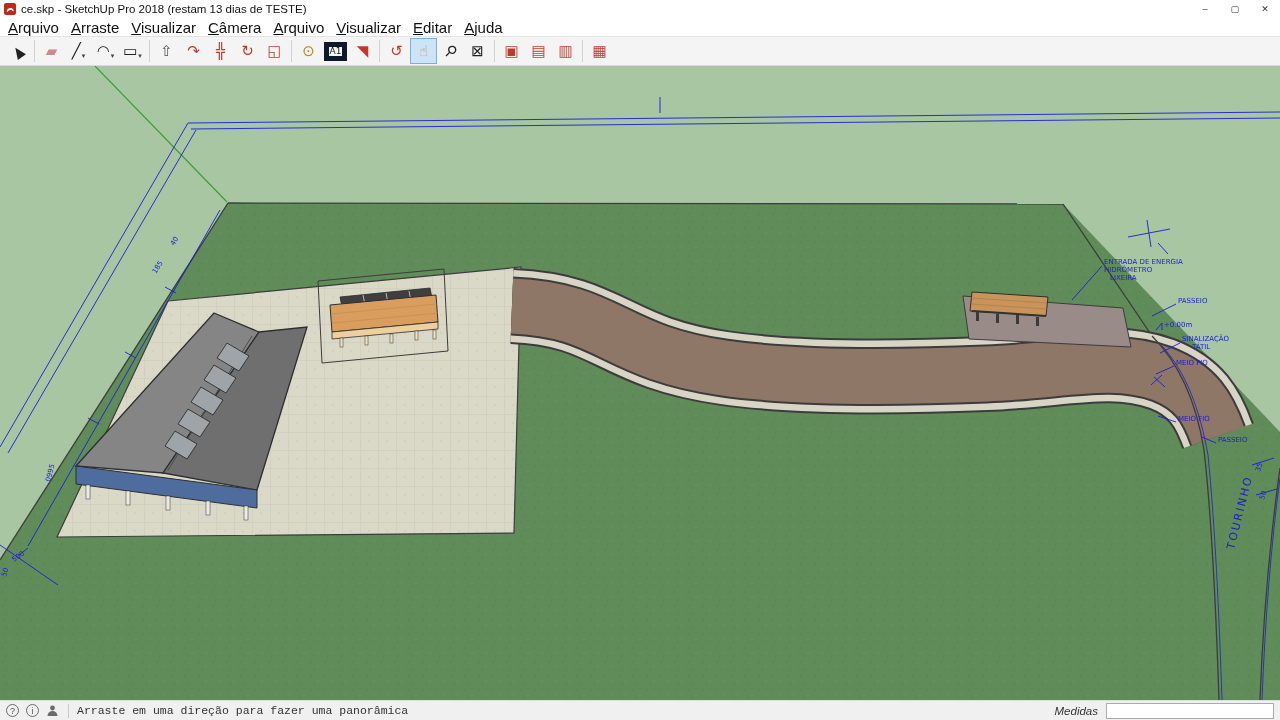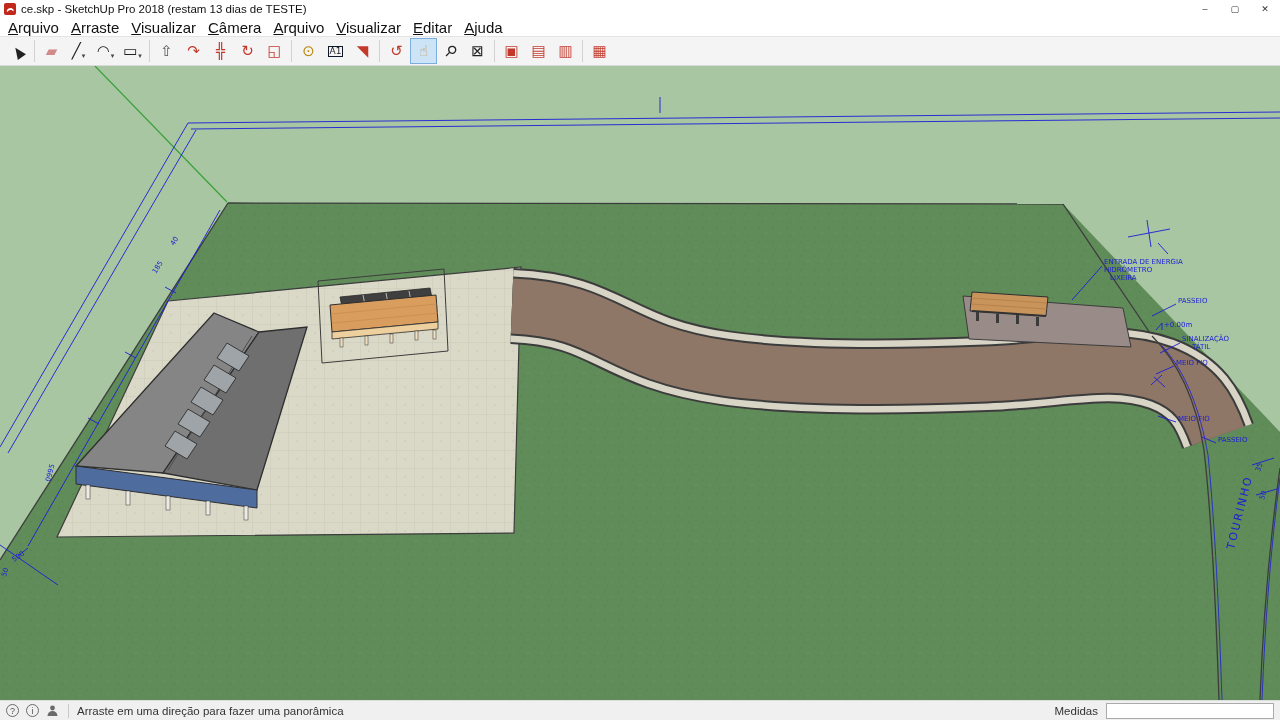--- a/index.html
+++ b/index.html
@@ -30,39 +30,39 @@
     background:transparent; border:1px solid transparent; font-size:15px; color:#222;
     font-family:"DejaVu Sans",sans-serif; padding:0; }
   .tbtn .glyph { display:inline-block; line-height:1; }
   .tbtn.active { background:#cde4f7; border-color:#79aede; }
   .caret { font-size:7px; color:#444; margin-left:1px; align-self:flex-end; padding-bottom:3px; }
   .sep { width:1px; height:22px; background:#d2d2d2; margin:0 3px; }
   .t-red { color:#c2392b; } .t-gray { color:#555; } .t-pink { color:#d08a8a; }
   .t-gold { color:#b8860b; } .t-tan { color:#c49a5a; } .t-dark { color:#222; }
   .g-select { transform:rotate(-35deg) scaleY(1.15); font-size:13px; }
   .g-zoom { transform:rotate(45deg); }
-  .g-text { font-size:9px; border:1px solid #0f172a; padding:0 1px; line-height:10px; }
+  .g-text { font-size:9px; border:5px solid #0f172a; padding:0 1px; line-height:10px; }
 
   
   .viewport { position:relative; height:634px; flex:0 0 auto; overflow:hidden; background:#a7c6a1; }
   .viewport svg { display:block; }
   .cad { fill:#1c1cd8; font-size:7px; font-family:"DejaVu Sans",sans-serif; }
   .cad-big { fill:#1c1cd8; font-size:11px; letter-spacing:2px; font-family:"DejaVu Sans",sans-serif; }
 
   
   .statusbar { height:20px; background:#f0f0f0; border-top:1px solid #dcdcdc;
     display:flex; align-items:center; font-size:11.5px; color:#333; padding:0 6px; flex:0 0 auto; }
   .sicon { width:13px; height:13px; border-radius:50%; border:1px solid #6a6a6a; color:#555;
     display:flex; align-items:center; justify-content:center; font-size:9px; margin-right:7px;
     background:transparent; padding:0; }
   .sicon.person { border:none; }
   .sdiv { width:1px; height:14px; background:#c9c9c9; margin:0 8px 0 2px; }
-  .hint { white-space:nowrap; }
+  .hint { white-space:nowrap;font-family:Liberation Mono, monospace; }
   .measure-area { margin-left:auto; display:flex; align-items:center; }
-  .measure-label { margin:0 8px; }
+  .measure-label { margin:0 8px;font-style:italic; }
   .measure-input { width:168px; height:16px; border:1px solid #ababab; background:#fff;
     font-size:11px; padding:0 3px; }
 </style>
 </head>
 <body>
 
 <div class="window">
 
   <div class="titlebar">
     <svg class="app-icon" viewBox="0 0 12 12">

